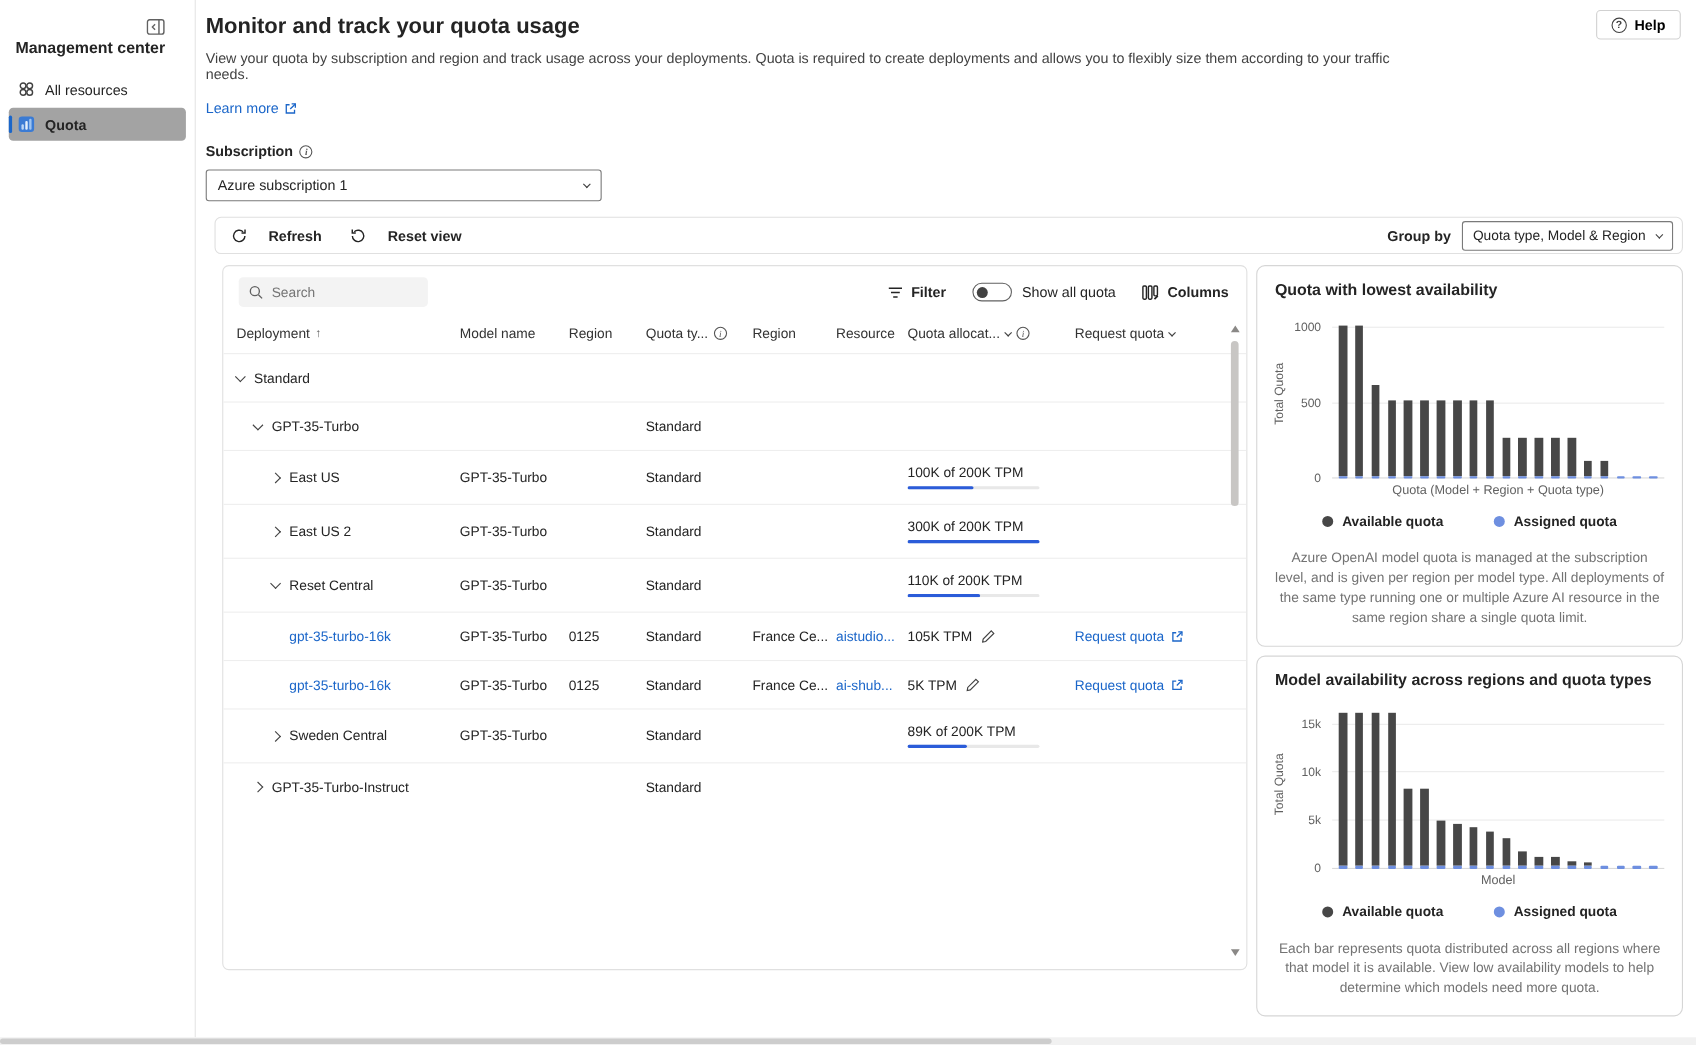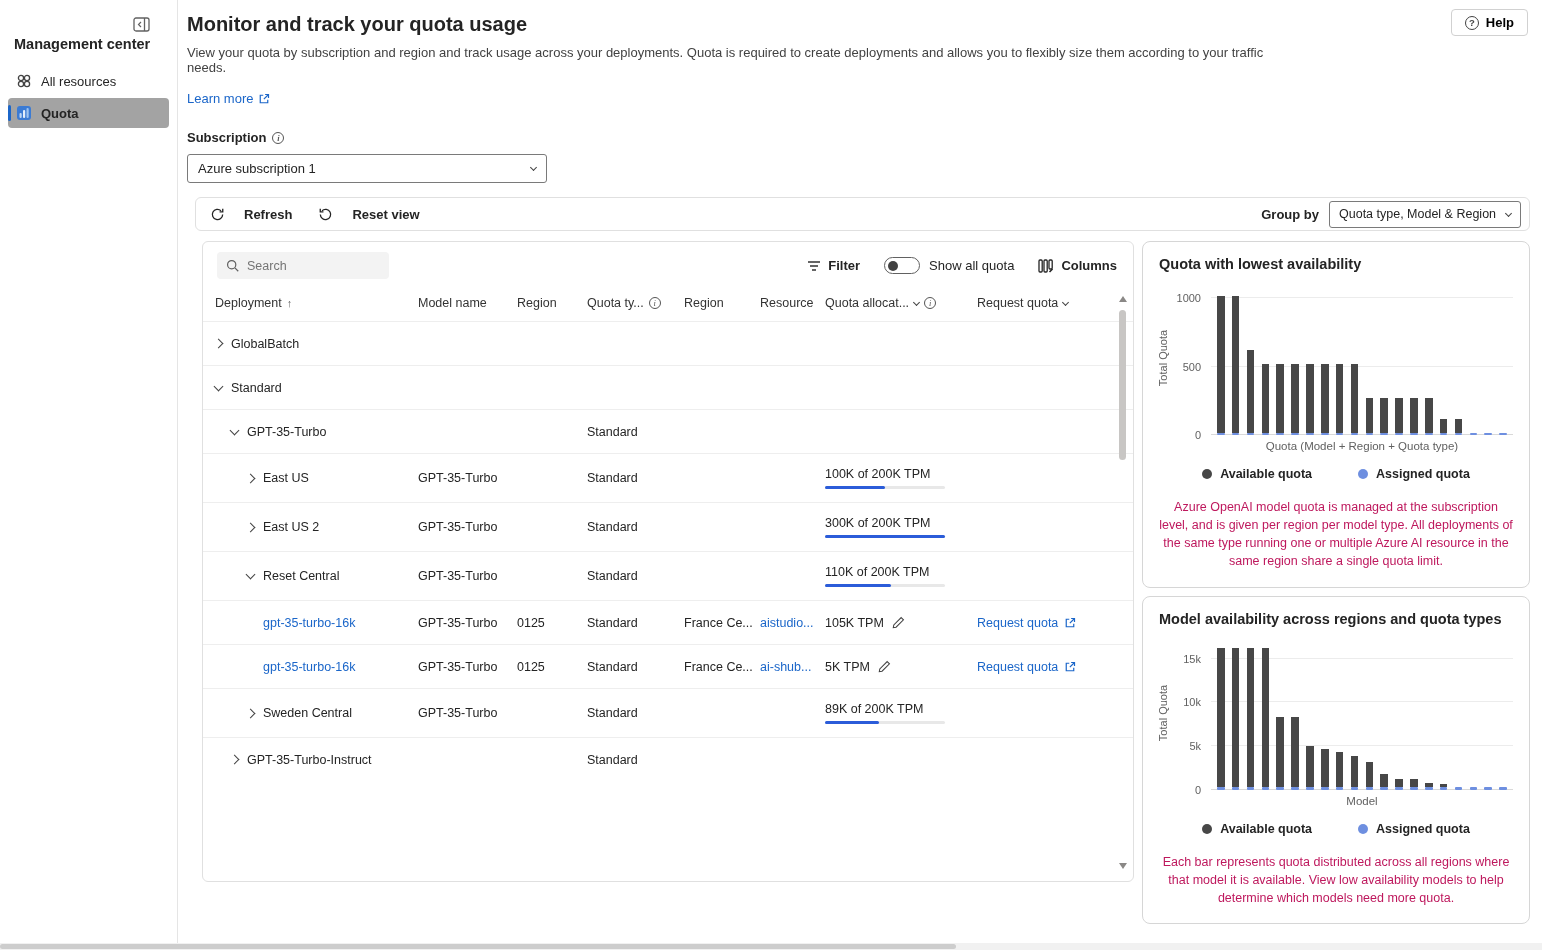--- a/index.html
+++ b/index.html
@@ -88,21 +88,21 @@
   .tick { position:absolute; left:-10px; transform:translate(-100%,50%); font-size:11px; color:#616161; }
   .ylabel { position:absolute; left:-38px; top:50%; transform:rotate(-90deg); transform-origin:center; font-size:11px; color:#616161; white-space:nowrap; }
   .ylab-holder { position:absolute; left:14px; top:62px; width:0; }
   .xlabel { text-align:center; font-size:11.5px; color:#616161; margin-top:5px; }
   .bar { width:7.5px; display:flex; flex-direction:column; justify-content:flex-end; z-index:1; }
   .seg-a { background:#474747; }
   .seg-b { background:#6e8fe0; border-radius:1px; }
   .legend { display:flex; justify-content:center; gap:46px; margin-top:15px; }
   .li { display:flex; align-items:center; gap:8px; font-size:12.5px; font-weight:700; }
   .dot { width:10px; height:10px; border-radius:50%; flex:none; }
-  .panel-desc { margin-top:17px; font-size:12.5px; line-height:1.45; text-align:center; color:#be185d; }
+  .panel-desc { margin-top:17px; font-size:12.5px; line-height:1.45; text-align:center; color:#737373; }
 
   
   .hscroll { position:absolute; left:0; right:0; bottom:0; height:7px; background:#f1f1f1; }
   .hthumb { position:absolute; left:0; top:1px; height:5px; width:62%; border-radius:3px; background:#cdcdcd; }
 
   svg { flex:none; display:block; }
 </style>
 </head>
 <body>
 
@@ -256,33 +256,20 @@
           </div>
         <div class="hc">
             <span>Request quota</span>
             <span class="cv sm"></span>
           </div>
       </div>
 
       <div id="tbody">
           <div class="trow">
             <div class="cell dep" style="padding-left:12px">
-              <span class="cv "></span>
-              <span>GlobalBatch</span>
-            </div>
-            <div class="cell"></div>
-            <div class="cell"></div>
-            <div class="cell"></div>
-            <div class="cell"></div>
-            <div class="cell"></div>
-            <div class="cell"></div>
-            <div class="cell"></div>
-          </div>
-          <div class="trow">
-            <div class="cell dep" style="padding-left:12px">
               <span class="cv down"></span>
               <span>Standard</span>
             </div>
             <div class="cell"></div>
             <div class="cell"></div>
             <div class="cell"></div>
             <div class="cell"></div>
             <div class="cell"></div>
             <div class="cell"></div>
             <div class="cell"></div>

